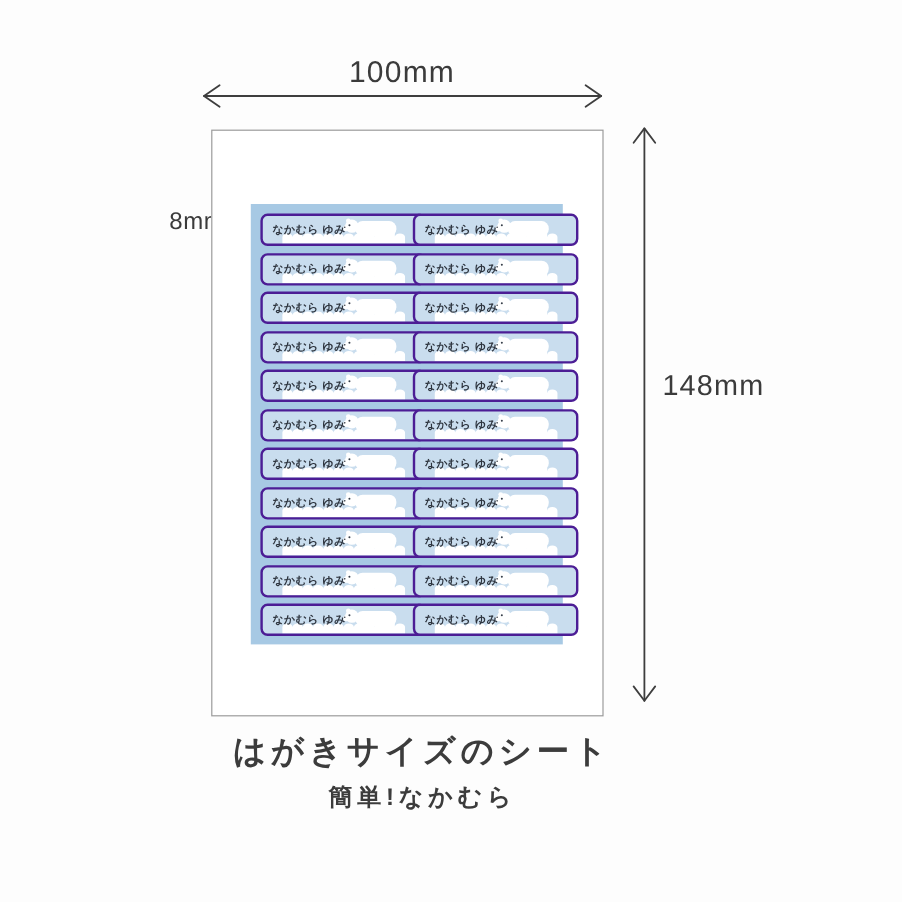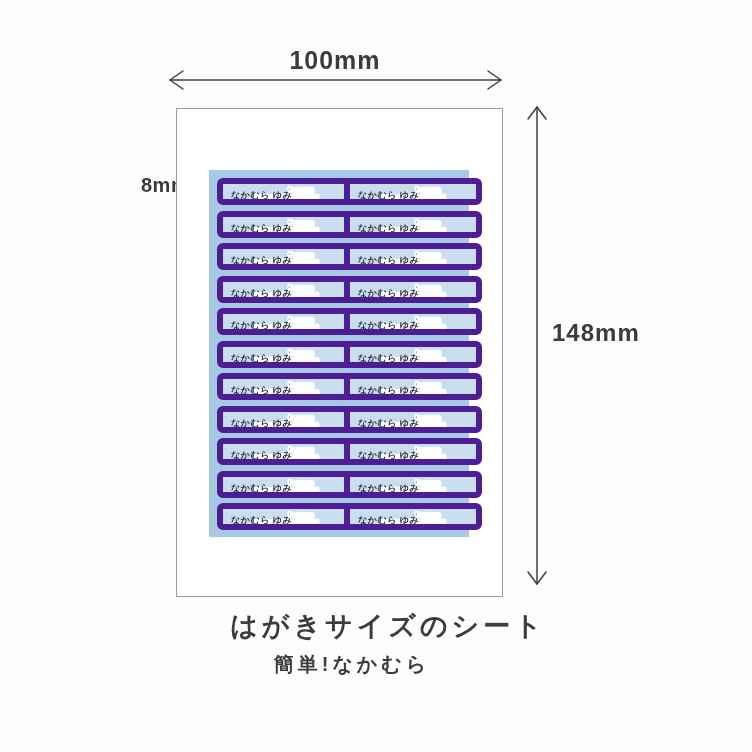--- a/index.html
+++ b/index.html
@@ -5,24 +5,24 @@
   html,body{margin:0;padding:0;}
   body{font-family:"Liberation Sans","DejaVu Sans",sans-serif;}
   .canvas{
     position:relative;width:752px;height:752px;
     background:#fdfdfd;overflow:hidden;
   }
   
   .dim-label{
     position:absolute;color:#3b3b3b;
     font-family:"Liberation Sans","DejaVu Sans",sans-serif;
-    font-weight:700;white-space:nowrap;
+    font-weight:400;white-space:nowrap;
   }
   .lbl-100{left:280px;top:46px;width:110px;text-align:center;font-size:25px;letter-spacing:1px;}
-  .lbl-148{left:552px;top:319px;font-size:24px;letter-spacing:1px;}
+  .lbl-148{left:552px;top:308px;font-size:24px;letter-spacing:1px;}
   .lbl-36{left:214px;top:130px;width:116px;text-align:center;font-size:20px;letter-spacing:1px;}
   .lbl-8{left:141px;top:174px;font-size:20px;letter-spacing:0.5px;}
   
   .arrows{position:absolute;left:0;top:0;width:752px;height:752px;pointer-events:none;}
   
   .postcard{
     position:absolute;left:176px;top:108px;width:327px;height:489px;
     background:#ffffff;border:1px solid #9b9b9b;box-sizing:border-box;
   }
   
@@ -33,37 +33,37 @@
   .sticker-grid{
     display:grid;
     grid-template-columns:119px 119px;
     grid-auto-rows:27px;
     column-gap:8px;row-gap:5.5px;
     padding:8px 6px 0 8px;
   }
   .sticker{
     position:relative;width:138px;height:27px;
     background:#c9ddee;
-    border:6px solid #4c1d95;
+    border:2px solid #4c1d95;
     border-radius:6px;
     box-sizing:border-box;
     overflow:hidden;
   }
   .sticker svg{position:absolute;left:0;top:0;width:100%;height:100%;display:block;}
   .sticker-text{
     position:absolute;left:8px;top:5px;
     font-size:9px;font-weight:700;color:#2d343e;
     letter-spacing:0.5px;white-space:nowrap;z-index:2;
   }
   
   .caption{
     position:absolute;left:0;width:704px;text-align:center;
     color:#3c3c3c;font-weight:700;white-space:nowrap;
   }
-  .caption-title{top:608px;font-size:27px;letter-spacing:4px;padding-left:36px;}
+  .caption-title{top:608px;font-size:27px;letter-spacing:4px;}
   .caption-sub1{top:651px;font-size:20px;letter-spacing:4px;}
   .caption-sub2{top:681px;font-size:20px;letter-spacing:4px;}
 </style>
 </head>
 <body>
 
 <div class="canvas">
 
   <svg class="arrows" viewBox="0 0 752 752" fill="none" stroke="#3e3e3e" stroke-width="1.5" stroke-linecap="round" stroke-linejoin="round">
 

